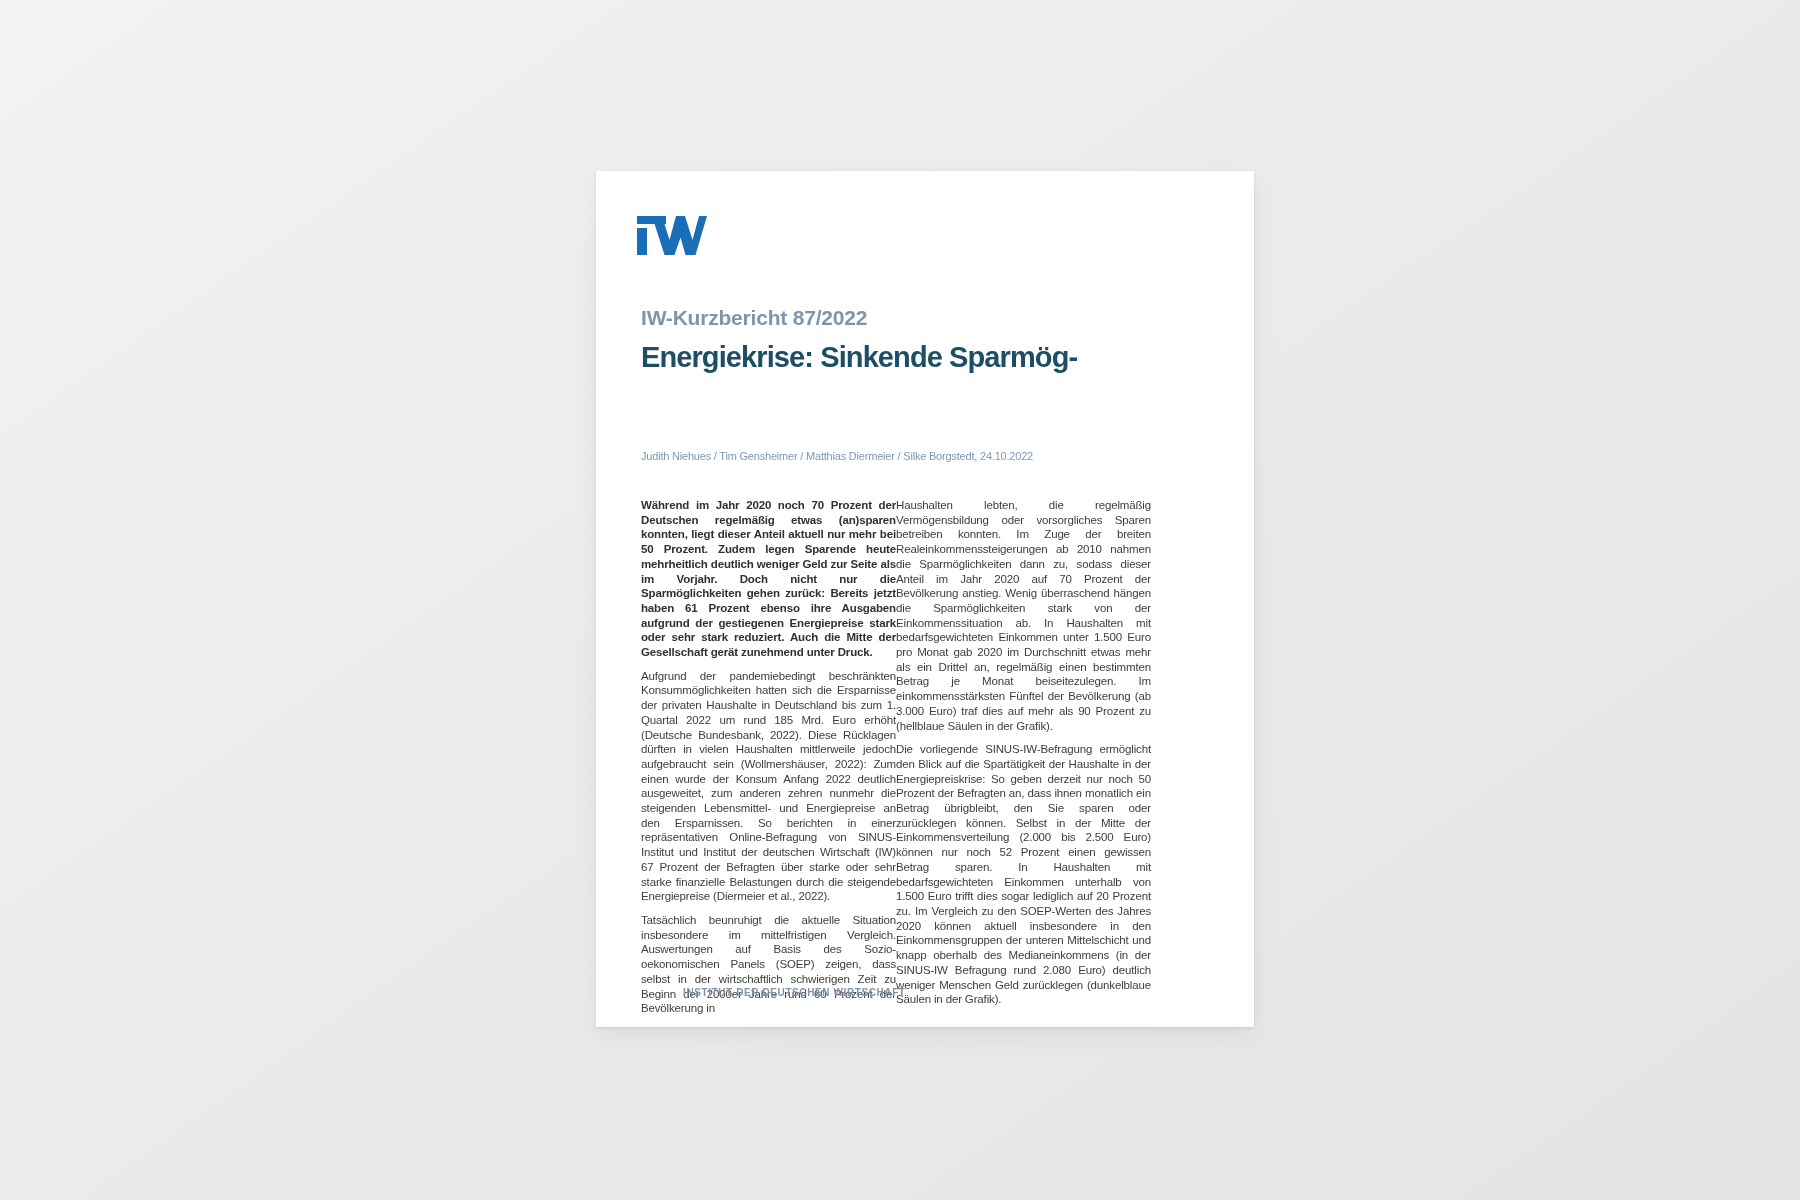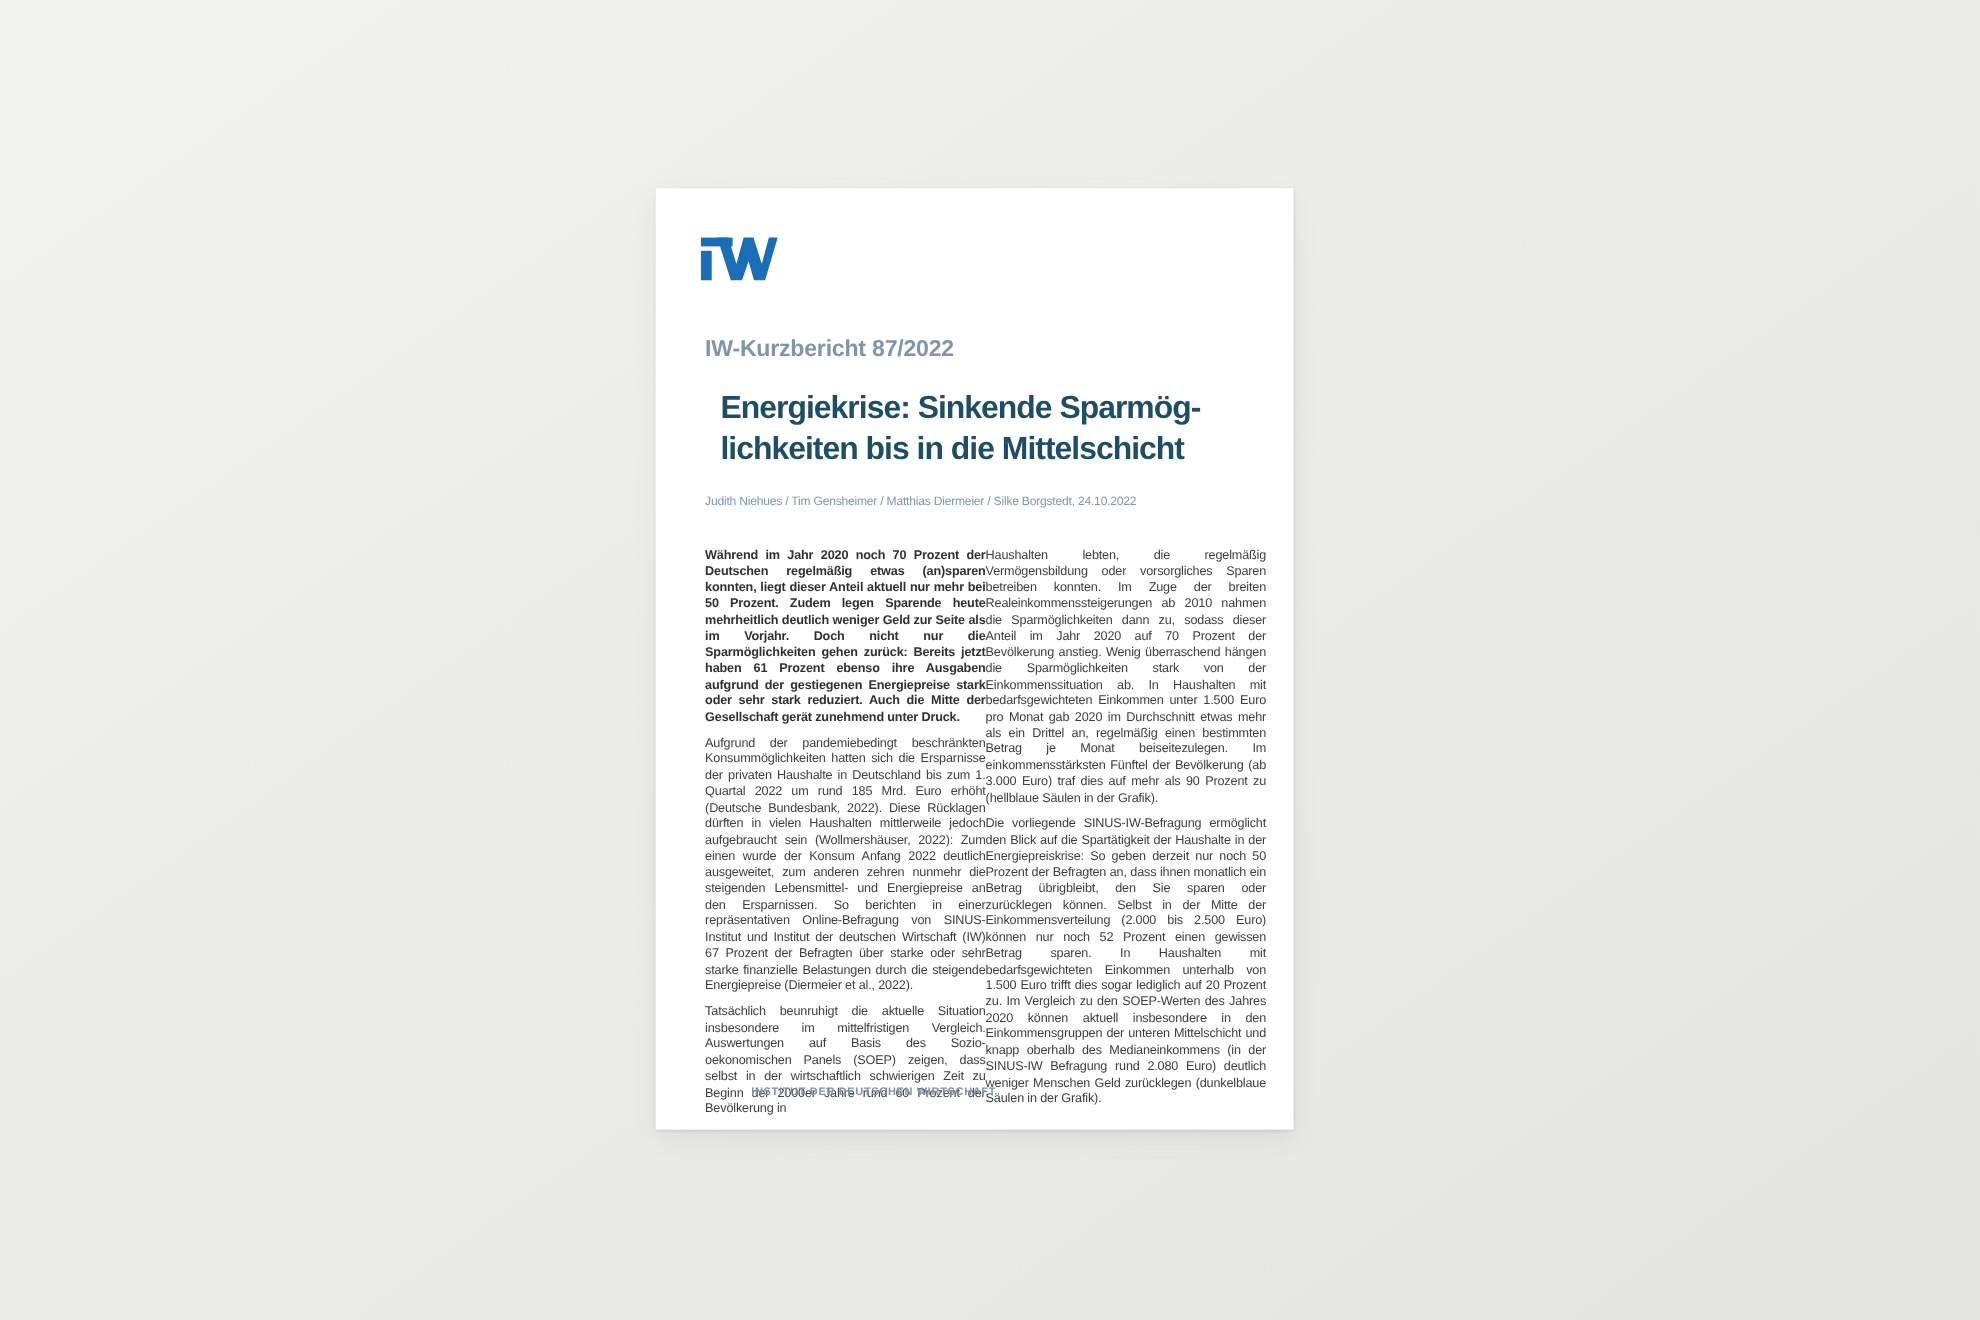--- a/index.html
+++ b/index.html
@@ -5,36 +5,36 @@
   html, body { margin: 0; padding: 0; }
   body {
     width: 1800px; height: 1200px; overflow: hidden;
     background: linear-gradient(145deg, #f2f2f1 0%, #ebebea 45%, #e4e4e3 100%);
     font-family: "Liberation Sans", sans-serif;
   }
   .stage { position: relative; width: 1800px; height: 1200px; }
 
   .page {
     position: absolute; left: 596px; top: 171px;
-    width: 580px; height: 856px;
+    width: 658px; height: 856px;
     background: #ffffff;
     box-shadow: 0 1px 3px rgba(0,0,0,0.10), 0 8px 24px rgba(0,0,0,0.06);
   }
 
   .logo { position: absolute; left: 41px; top: 42px; }
 
   .kicker {
     position: absolute; left: 45px; top: 133px;
     font-size: 21px; line-height: 28px; font-weight: 700;
     letter-spacing: -0.2px;
     color: #7f95ab;
   }
 
   .title {
-    position: absolute; left: 45px; top: 168px; margin: 14px;
+    position: absolute; left: 45px; top: 168px; margin: 0;
     width: 540px;
     font-size: 29px; line-height: 37px; font-weight: 700;
     letter-spacing: -0.9px;
     color: #1e4e66;
   }
   .title span { display: block; white-space: nowrap; }
 
   .authors {
     position: absolute; left: 45px; top: 277px;
     font-size: 11px; line-height: 17px; font-weight: 400;
@@ -76,21 +76,20 @@
     <svg class="logo" width="70" height="42" viewBox="0 0 70 42" aria-hidden="true">
       <rect x="0" y="3" width="29" height="8" fill="#1a6eb5"></rect>
       <rect x="0" y="15" width="10" height="27" fill="#1a6eb5"></rect>
       <polygon fill="#1a6eb5" points="15,3 25,3 32.5,27 39,3 48,3 55.5,27 62,3 70,3 58.5,42 48.5,42 43.5,24.5 37.5,42 27.5,42"></polygon>
     </svg>
 
     <div class="kicker">IW-Kurzbericht 87/2022</div>
 
     <h1 class="title">
       <span>Energiekrise: Sinkende Sparmög-</span>
-      <span>lichkeiten bis in die Mittelschicht</span>
     </h1>
 
     <div class="authors">Judith Niehues / Tim Gensheimer / Matthias Diermeier / Silke Borgstedt, 24.10.2022</div>
 
     <div class="columns">
       <div class="col">
         <p class="lead" lang="de">Während im Jahr 2020 noch 70 Prozent der Deutschen regelmäßig etwas (an)sparen konnten, liegt dieser Anteil aktuell nur mehr bei 50 Prozent. Zudem legen Sparende heute mehrheitlich deutlich weniger Geld zur Seite als im Vorjahr. Doch nicht nur die Sparmöglichkeiten gehen zurück: Bereits jetzt haben 61 Prozent ebenso ihre Ausgaben aufgrund der gestiegenen Energiepreise stark oder sehr stark reduziert. Auch die Mitte der Gesellschaft gerät zunehmend unter Druck.</p>
         <p lang="de">Aufgrund der pandemiebedingt beschränkten Konsummöglichkeiten hatten sich die Ersparnisse der privaten Haushalte in Deutschland bis zum 1. Quartal 2022 um rund 185 Mrd. Euro erhöht (Deutsche Bundesbank, 2022). Diese Rücklagen dürften in vielen Haushalten mittlerweile jedoch aufgebraucht sein (Wollmershäuser, 2022): Zum einen wurde der Konsum Anfang 2022 deutlich ausgeweitet, zum anderen zehren nunmehr die steigenden Lebensmittel- und Energiepreise an den Ersparnissen. So berichten in einer repräsentativen Online-Befragung von SINUS-Institut und Institut der deutschen Wirtschaft (IW) 67 Prozent der Befragten über starke oder sehr starke finanzielle Belastungen durch die steigende Energiepreise (Diermeier et al., 2022).</p>
         <p lang="de">Tatsächlich beunruhigt die aktuelle Situation insbesondere im mittelfristigen Vergleich. Auswertungen auf Basis des Sozio-oekonomischen Panels (SOEP) zeigen, dass selbst in der wirtschaftlich schwierigen Zeit zu Beginn der 2000er Jahre rund 60 Prozent der Bevölkerung in</p>
       </div>

